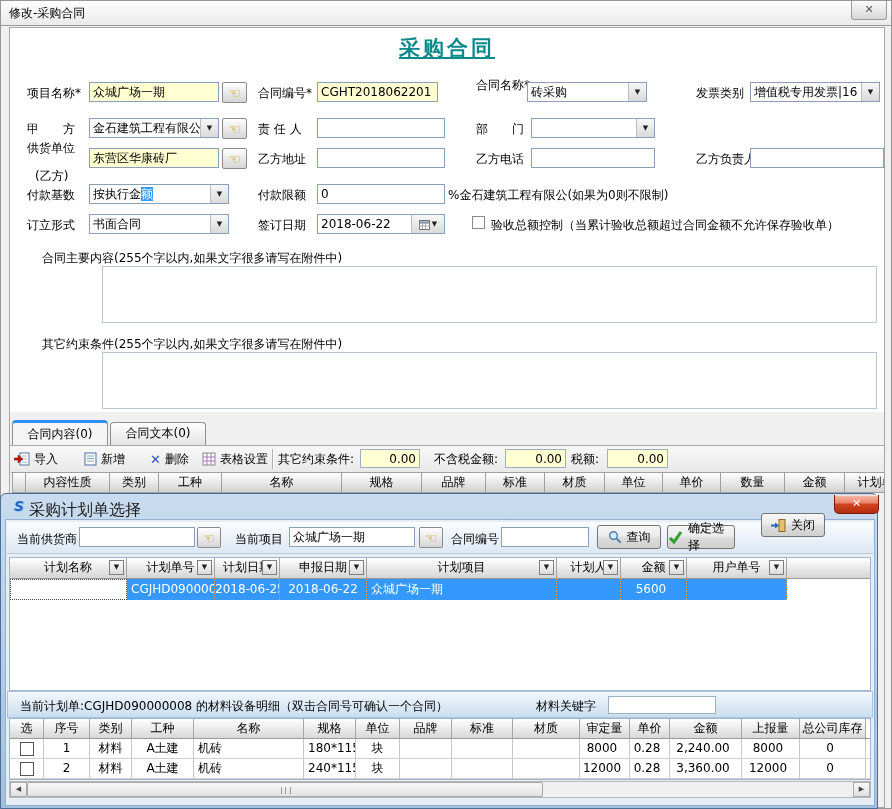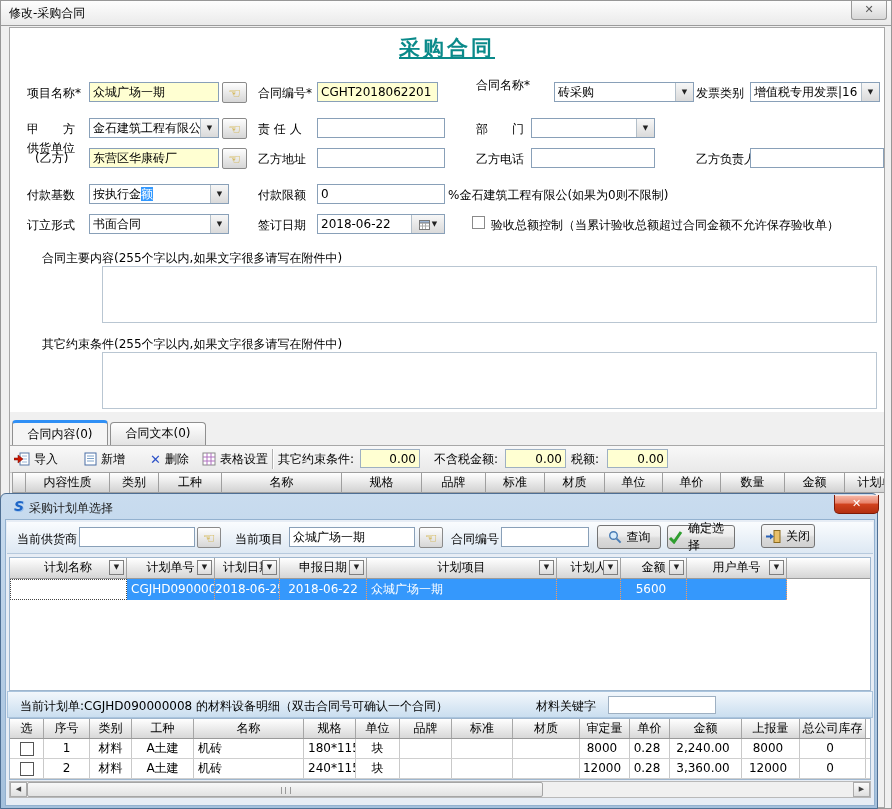--- a/index.html
+++ b/index.html
@@ -41,21 +41,21 @@
   .tsep{position:absolute;top:3px;width:1px;height:20px;background:#b0b0b0;border-right:1px solid #fff}
   .tfield{position:absolute;top:3px;height:19px;border:1px solid #9eb0c2;background:#ffffd2;text-align:right;
     padding:1px 3px;box-sizing:border-box;font-family:inherit;font-size:12px}
   .chrow{position:absolute;left:2px;top:444px;display:flex;height:21px}
   .ch{box-sizing:border-box;border:1px solid #9f9f9f;border-left:none;background:linear-gradient(#ffffff,#d2d2d2);
     text-align:center;line-height:19px;overflow:hidden;white-space:nowrap;flex:none}
   .ch:first-child{border-left:1px solid #9f9f9f}
   
   .dialog{position:absolute;left:0;top:493px;width:878px;height:316px;background:linear-gradient(#c9dcef,#a4c0dc);
     border:1px solid #4e6f94;border-radius:6px 6px 0 0;box-sizing:border-box}
-  .dlg-title{position:absolute;left:28px;top:6px;font-size:12px;color:#1a1a1a;white-space:nowrap}
+  .dlg-title{position:absolute;left:28px;top:6px;font-size:16px;color:#1a1a1a;white-space:nowrap}
   .dlg-logo{position:absolute;left:10px;top:4px;width:16px;height:16px;font-weight:bold;font-style:italic;
     font-size:14px;color:#1e66c7;text-shadow:1px 1px 0 #9cc2ee;line-height:16px;text-align:center}
   .dlg-close{position:absolute;left:833px;top:1px;width:45px;height:19px;
     background:linear-gradient(#f7bcac,#e8826a 45%,#d2431f 50%,#b32f10);border:1px solid #7e1a07;
     border-top:none;border-radius:0 0 5px 5px;color:#fff;font-weight:bold;font-size:11px;text-align:center;
     line-height:17px;box-sizing:border-box;box-shadow:inset 0 1px 0 rgba(255,255,255,.55)}
   .dlg-client{position:absolute;left:4px;top:25px;width:870px;height:287px;background:#e7edf5;border:1px solid #93b1cf;box-sizing:border-box}
   .dlg-toolbar{position:absolute;left:6px;top:28px;width:866px;height:31px;background:linear-gradient(#fafcfe,#dde8f3);
     border-bottom:1px solid #b6c9dd}
   .dbtn{position:absolute;height:24px;border:1px solid #747474;border-radius:3px;box-sizing:border-box;
@@ -109,21 +109,21 @@
       <div class="heading">采购合同</div>
 
       <span class="lbl" style="left:17px;top:57px">项目名称*</span>
       <input class="field yellow" style="left: 79px; top: 54px; width: 130px;" value="众城广场一期">
       <div class="hand-btn" style="left:212px;top:54px">
           <span>☜</span>
         </div>
       <span class="lbl" style="left:248px;top:57px">合同编号*</span>
       <input class="field yellow" style="left: 307px; top: 54px; width: 121px;" value="CGHT2018062201">
       <span class="lbl" style="left:466px;top:49px">合同名称*</span>
-      <div class="combo" style="left:544px;top:54px;width:140px">
+      <div class="combo" style="left:517px;top:54px;width:120px">
         <span class="ct">砖采购</span>
         <span class="cbtn">
             <span>▼</span>
           </span>
       </div>
       <span class="lbl" style="left:686px;top:57px">发票类别</span>
       <div class="combo" style="left:740px;top:54px;width:130px">
         <span class="ct">增值税专用发票|16</span>
         <span class="cbtn">
             <span>▼</span>
@@ -144,21 +144,21 @@
       <input class="field" style="left: 307px; top: 90px; width: 128px;">
       <span class="lbl" style="left:466px;top:93px">部　　门</span>
       <div class="combo" style="left:521px;top:90px;width:124px">
         <span class="ct"></span>
         <span class="cbtn">
             <span>▼</span>
           </span>
       </div>
 
       <span class="lbl" style="left:17px;top:112px">供货单位</span>
-      <span class="lbl" style="left:25px;top:122px">(乙方)</span>
+      <span class="lbl" style="left:25px;top:140px">(乙方)</span>
       <input class="field yellow" style="left: 79px; top: 120px; width: 130px;" value="东营区华康砖厂">
       <div class="hand-btn" style="left:212px;top:120px">
           <span>☜</span>
         </div>
       <span class="lbl" style="left:248px;top:123px">乙方地址</span>
       <input class="field" style="left: 307px; top: 120px; width: 128px;">
       <span class="lbl" style="left:466px;top:123px">乙方电话</span>
       <input class="field" style="left: 521px; top: 120px; width: 124px;">
       <span class="lbl" style="left:686px;top:123px">乙方负责人</span>
       <input class="field" style="left: 740px; top: 120px; width: 134px;">
@@ -312,21 +312,21 @@
       <span>查询</span>
     </div>
     <div class="dbtn" style="left:666px;top:31px;width:68px">
       <span>
         <svg width="15" height="13" viewBox="0 0 15 13">
             <path d="M2 7 l4 4 7 -10" stroke="#2f9e2f" stroke-width="3" fill="none"></path>
           </svg>
       </span>
       <span>确定选择</span>
     </div>
-    <div class="dbtn" style="left:760px;top:30px;width:54px">
+    <div class="dbtn" style="left:760px;top:19px;width:64px">
       <span>
         <svg width="15" height="13" viewBox="0 0 15 13">
             <rect x="8" y="0.5" width="6" height="12" fill="#e8c06a" stroke="#8a6a20"></rect>
             <line x1="0" y1="6.5" x2="5" y2="6.5" stroke="#2a62b8" stroke-width="2"></line>
             <path d="M4 3.5 l4 3 -4 3 z" fill="#2a62b8"></path>
           </svg>
       </span>
       <span>关闭</span>
     </div>
 

